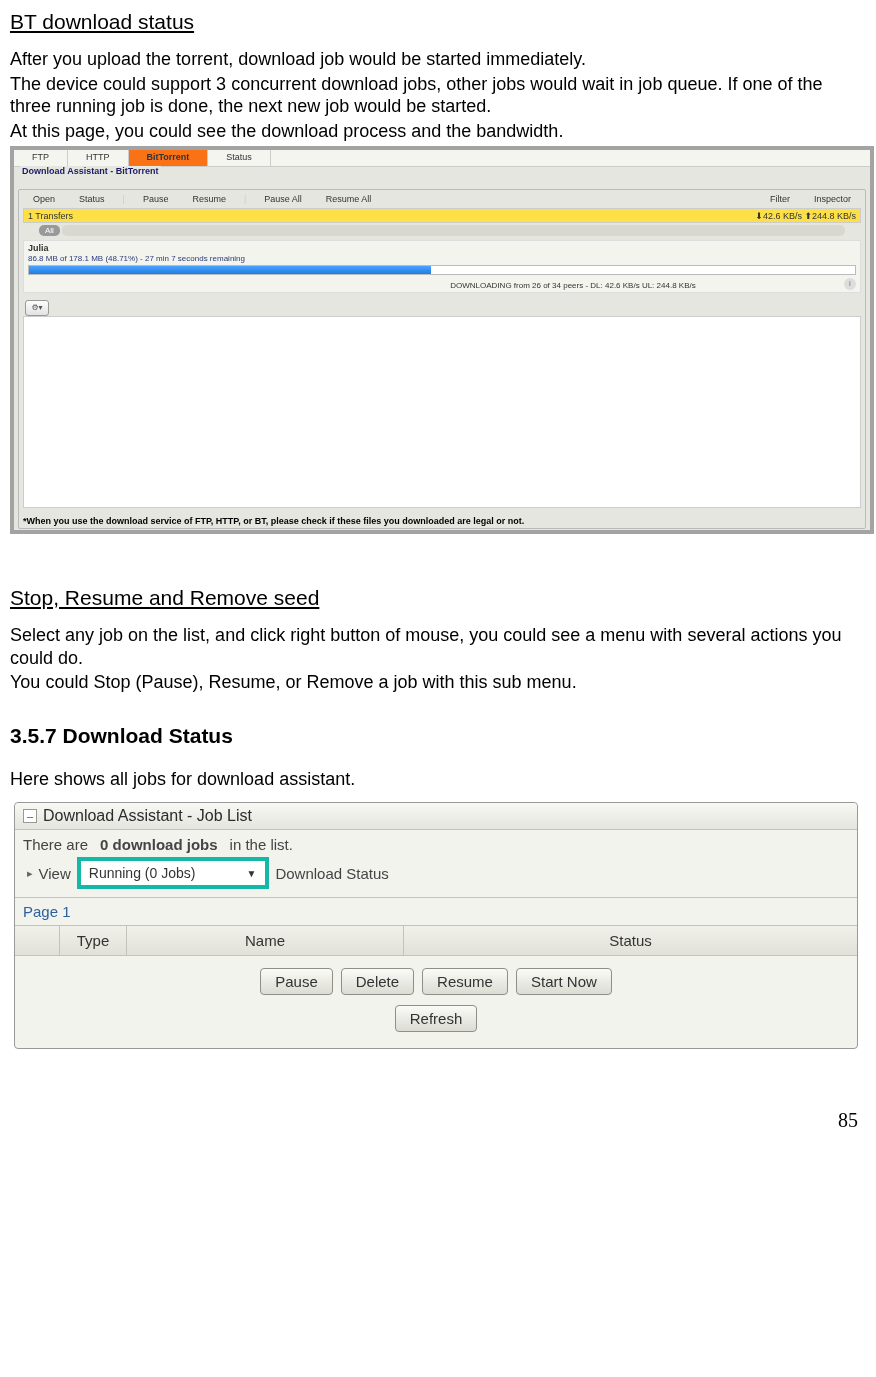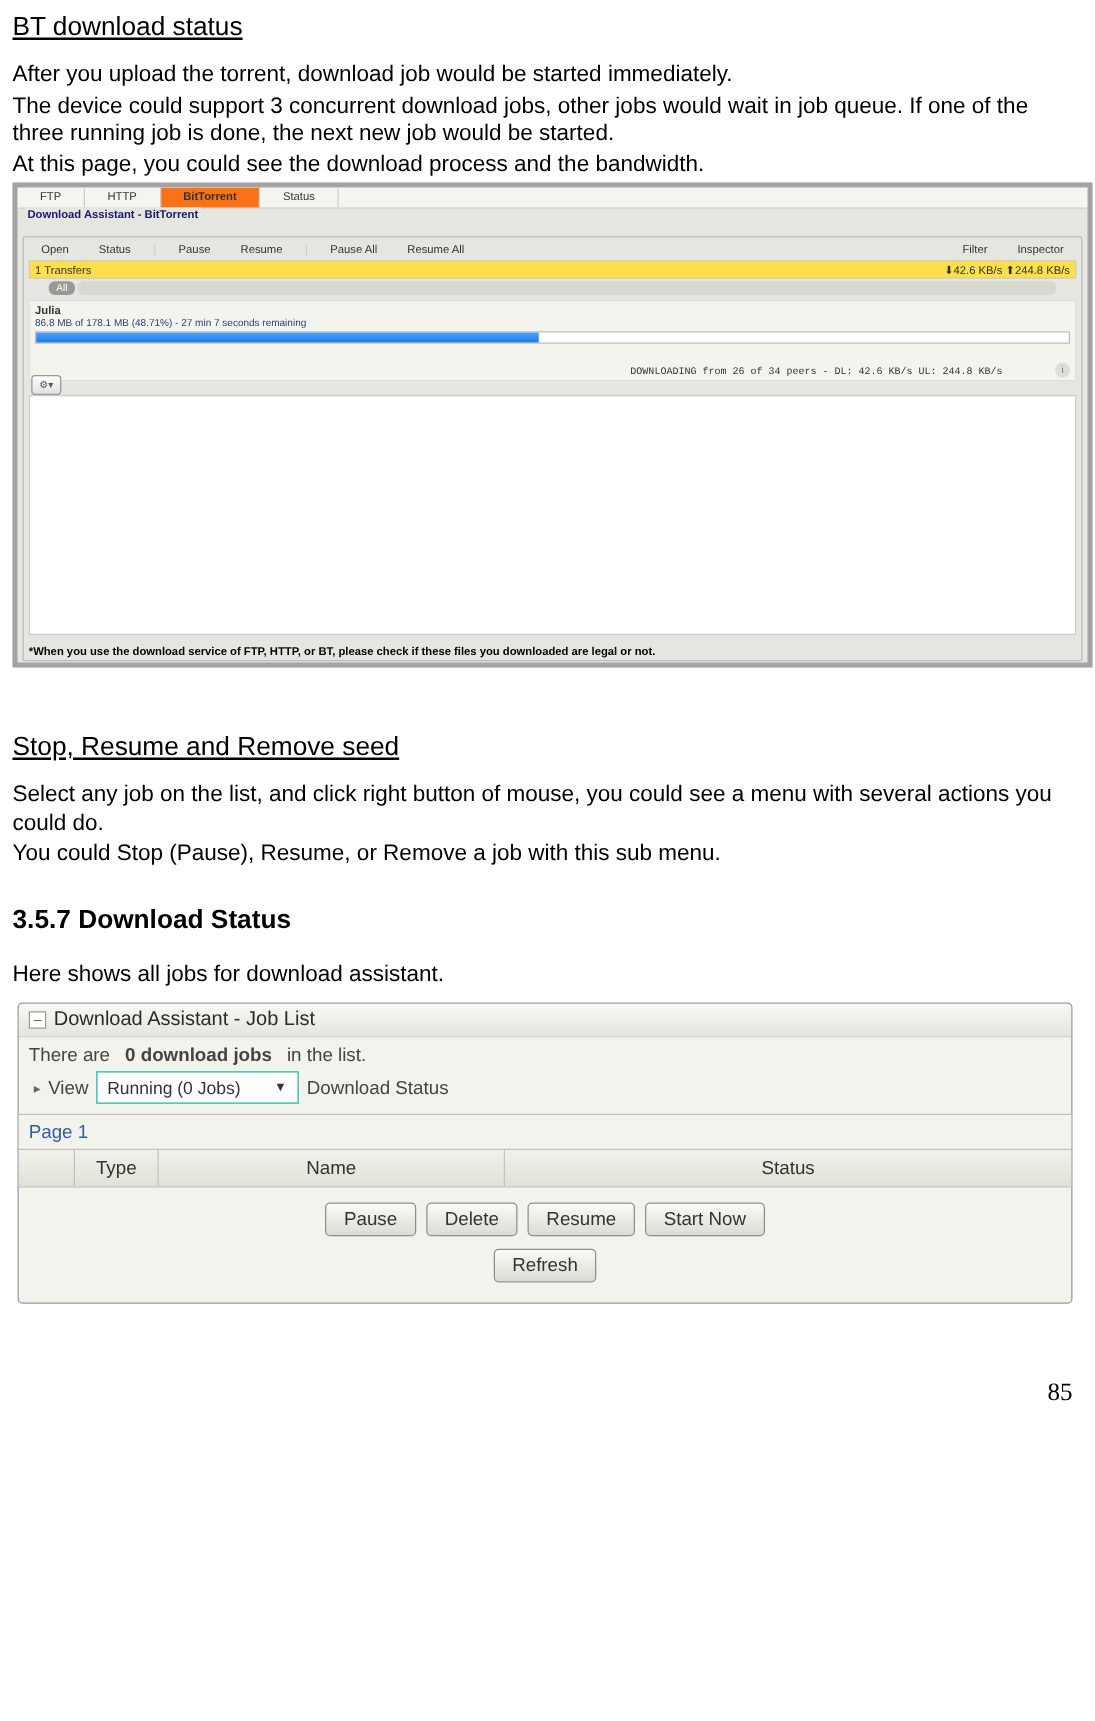--- a/index.html
+++ b/index.html
@@ -141,24 +141,23 @@
     position: relative;
   }
   .ss1-progress-bar {
     height: 100%;
     width: 48.7%;
     background: linear-gradient(#4aa3ff, #1e7de0);
   }
   .ss1-dl-line {
     font-size: 8px;
     color: #333;
-    margin-top: 18px;
-    text-align: center;
+    margin-top: 6px;
+    text-align: left;
     padding-left: 51%;
-    font-family: Liberation Mono, monospace;
   }
   .ss1-info-btn {
     position: absolute;
     right: 4px;
     bottom: 2px;
     width: 12px;
     height: 12px;
     border-radius: 50%;
     background: #ddd;
     color: #777;
@@ -242,27 +241,27 @@
     font-size: 15px;
     color: #444;
     display: flex;
     align-items: center;
     gap: 6px;
   }
   .ss2-row2 .arrow { font-size: 11px; color: #666; }
   .ss2-select {
     display: inline-flex;
     align-items: center;
-    border: 1px solid #14b8a6;
+    border: 4px solid #14b8a6;
     background: #fff;
     height: 24px;
     font-size: 14px;
     padding: 0 6px 0 8px;
     color: #333;
-    gap: 24px;
+    gap: 48px;
   }
   .ss2-select .caret {
     width: 16px;
     text-align: center;
     font-size: 10px;
     color: #333;
   }
   .ss2-page {
     border-top: 1px solid #c3c3bb;
     padding: 5px 8px;

